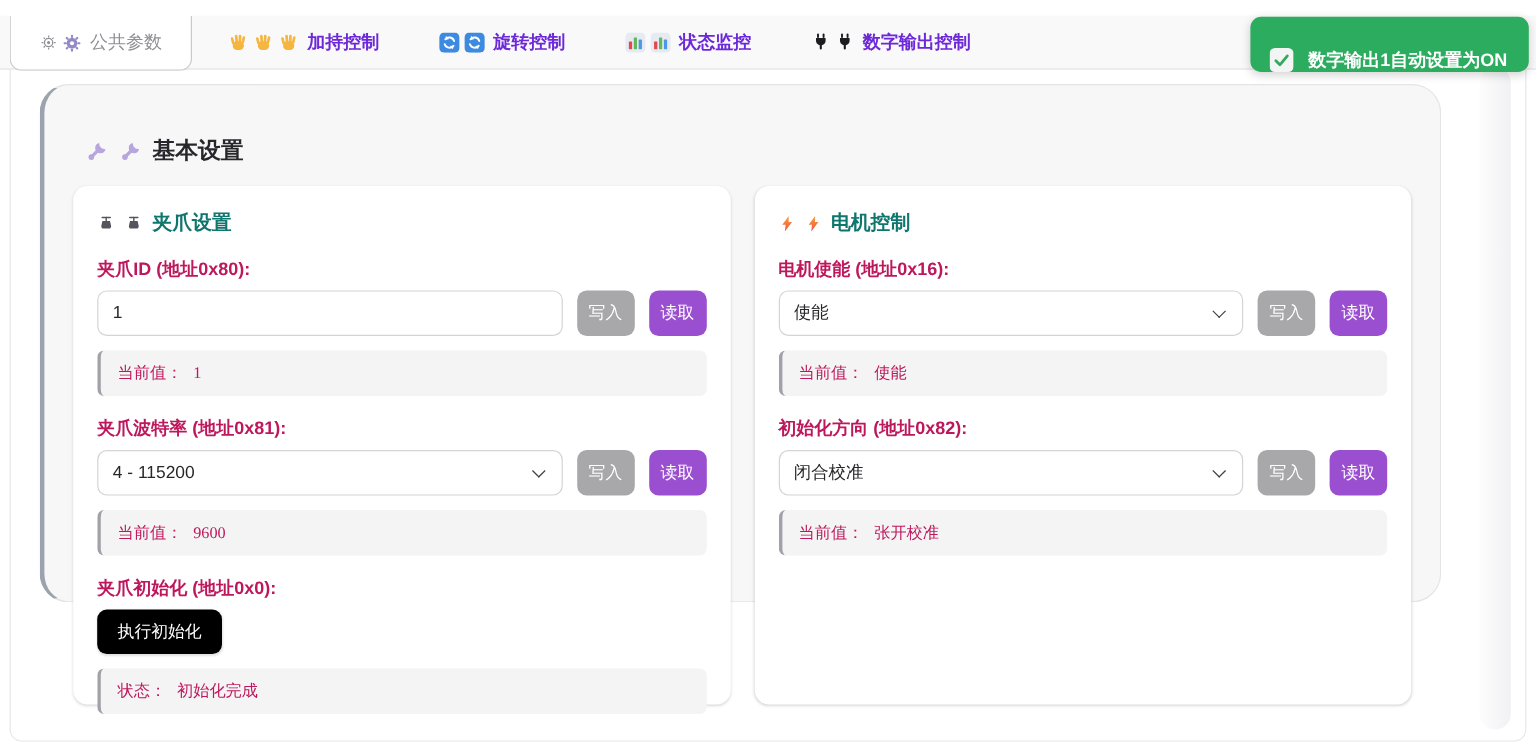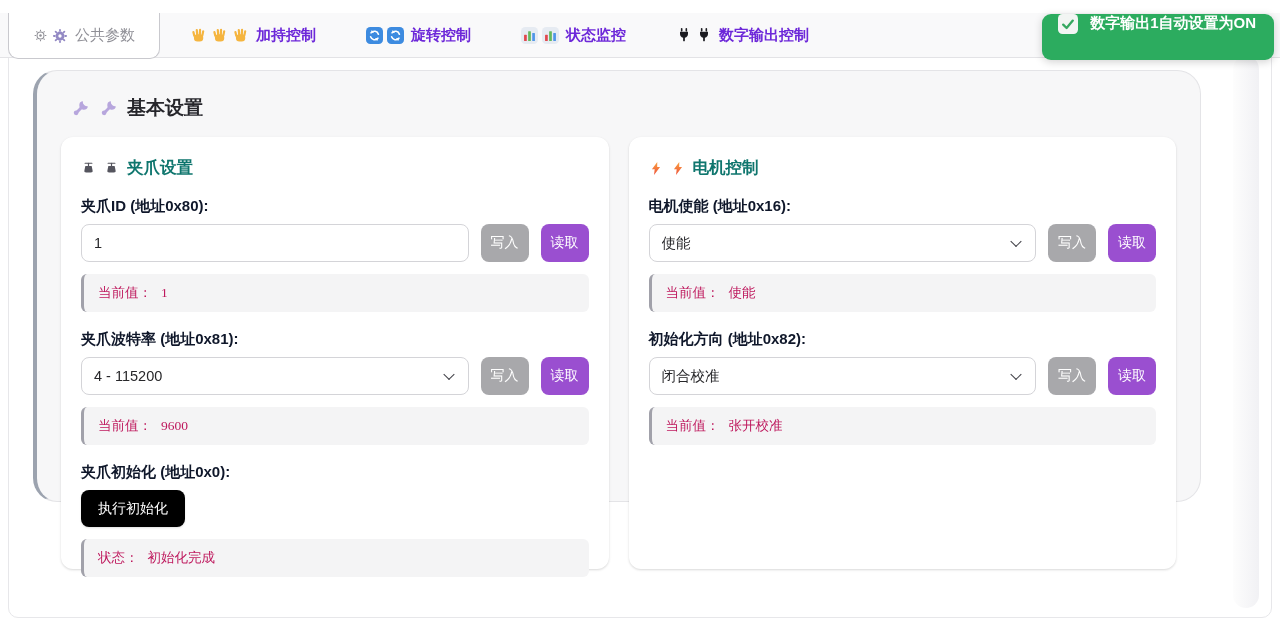--- a/index.html
+++ b/index.html
@@ -35,21 +35,21 @@
     height: 46px; padding: 0 24px;
     color: #8f8f96; font-weight: 500;
     z-index: 5;
   }
 
   
   .toast {
     position: absolute; top: 14px; right: 6px; height: 46px;
     background: #2cac5f;
     border-radius: 9px;
-    display: flex; align-items: flex-start; gap: 12px;
+    display: flex; align-items: flex-end; gap: 12px;
     padding: 0 18px 0 16px;
     color: #ffffff; font-size: 15px; font-weight: 700;
     box-shadow: 0 2px 8px rgba(0,0,0,0.18);
     z-index: 20; white-space: nowrap;
   }
 
   
   .main {
     position: absolute; left: 8px; right: 8px; top: 45px; bottom: 6px;
     background: #ffffff;
@@ -63,42 +63,42 @@
     border-radius: 13px;
     background: linear-gradient(90deg, #fdfdfd, #f1f1f4);
   }
 
   
   .group {
     background: #f7f7f8;
     border: 1px solid #e4e4e7;
     border-left: 4px solid #9ca3af;
     border-radius: 24px;
-    padding: 24px 24px 40px 24px;
+    padding: 42px 24px 40px 24px;
     height: 432px;
   }
   .group-header {
     display: flex; align-items: center; gap: 9px;
     margin-bottom: 16px; padding-left: 10px;
   }
   .group-title { font-size: 19px; font-weight: 800; color: #26262b; }
 
   .cards { display: flex; gap: 20px; }
   .card {
     flex: 1; background: #ffffff; border-radius: 12px;
     padding: 20px; height: 432px;
     box-shadow: 0 1px 3px rgba(0,0,0,0.10), 0 1px 2px rgba(0,0,0,0.06);
   }
   .card-header { display: flex; align-items: center; gap: 8px; margin-bottom: 16px; }
   .card-title { font-size: 16.5px; font-weight: 700; color: #0f766e; }
 
   
   .field { margin-top: 18px; }
   .field:first-of-type { margin-top: 0; }
-  .field-label { font-size: 15px; font-weight: 700; color: #0f172a; margin-bottom: 8px; }
+  .field-label { font-size: 15px; font-weight: 700; color: #be185d; margin-bottom: 8px; }
   .row { display: flex; align-items: center; gap: 12px; }
 
   .text-input, .select-input {
     height: 38px; width: 100%;
     border: 1px solid #d4d4d8; border-radius: 8px;
     background: #ffffff;
     font-family: "Liberation Sans", "DejaVu Sans", sans-serif;
     font-size: 14.5px; color: #27272a;
     padding: 0 12px;
     outline: none;

